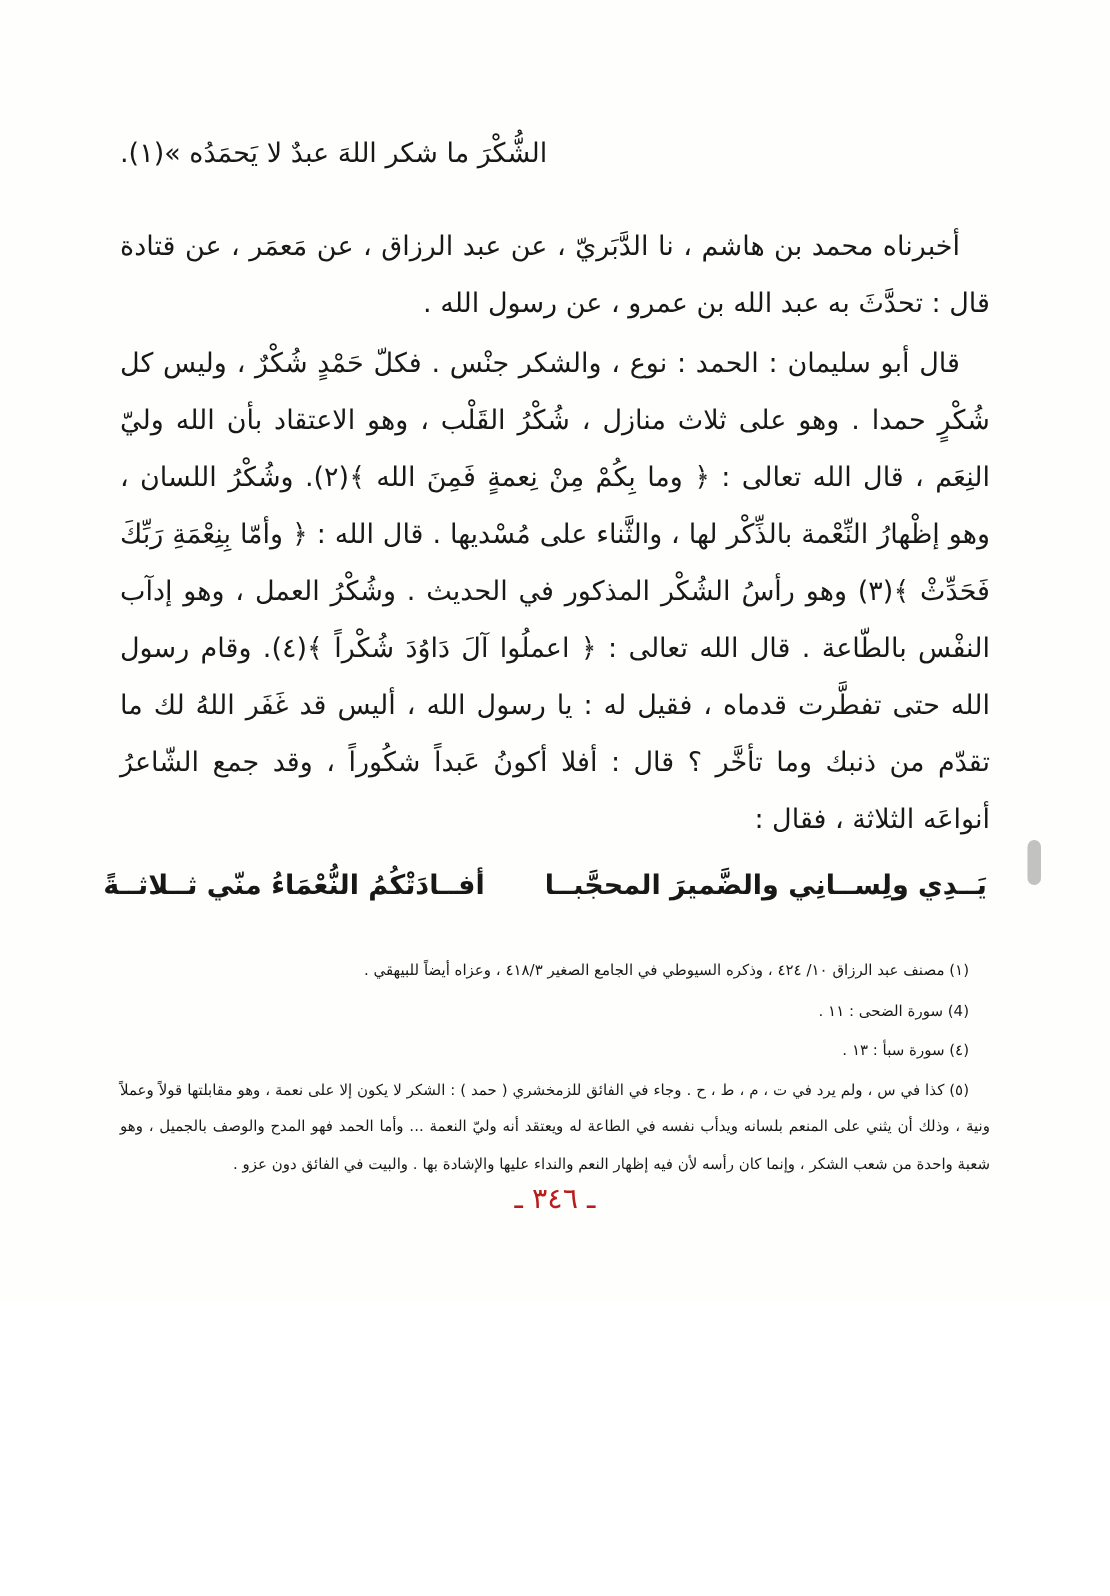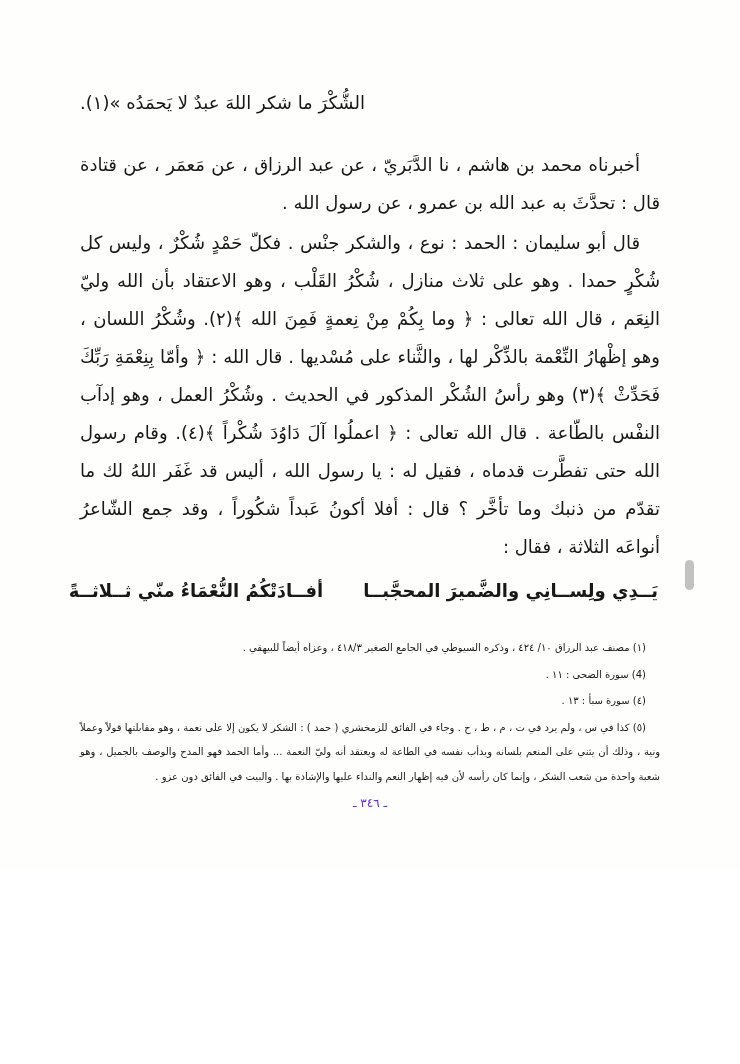--- a/index.html
+++ b/index.html
@@ -63,23 +63,23 @@
     line-height: 24.5px;
     text-align: justify;
     text-indent: 14px;
   }
   .page-number {
     position: absolute;
     bottom: 58px;
     left: 0;
     right: 0;
     text-align: center;
-    font-size: 12px;
+    font-size: 19px;
     letter-spacing: 2px;
-    color: #6d28d9;
+    color: #b91c1c;
   }
   .scan-artifact {
     position: absolute;
     top: 560px;
     right: 46px;
     width: 9px;
     height: 30px;
     border-radius: 5px;
     background: #8f8f8f;
     opacity: 0.55;

